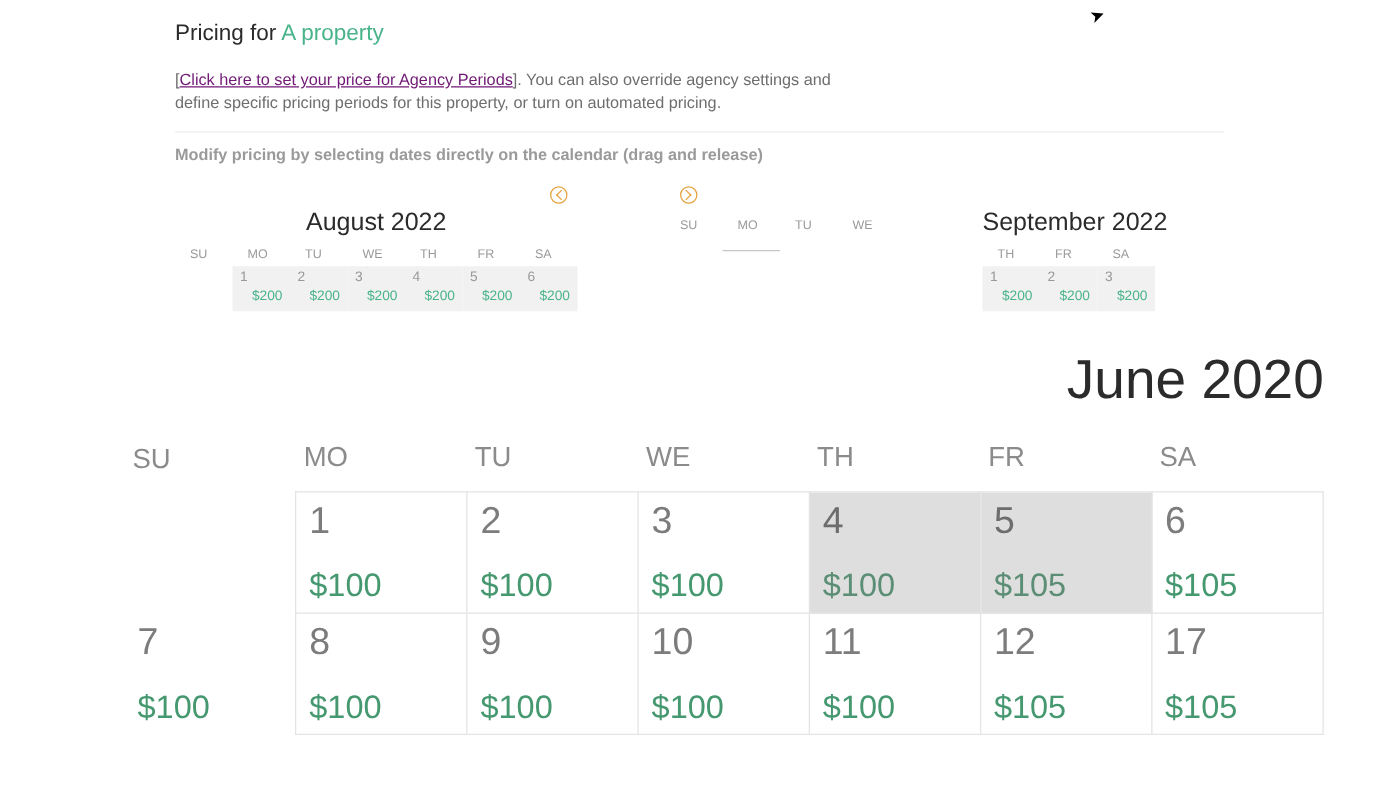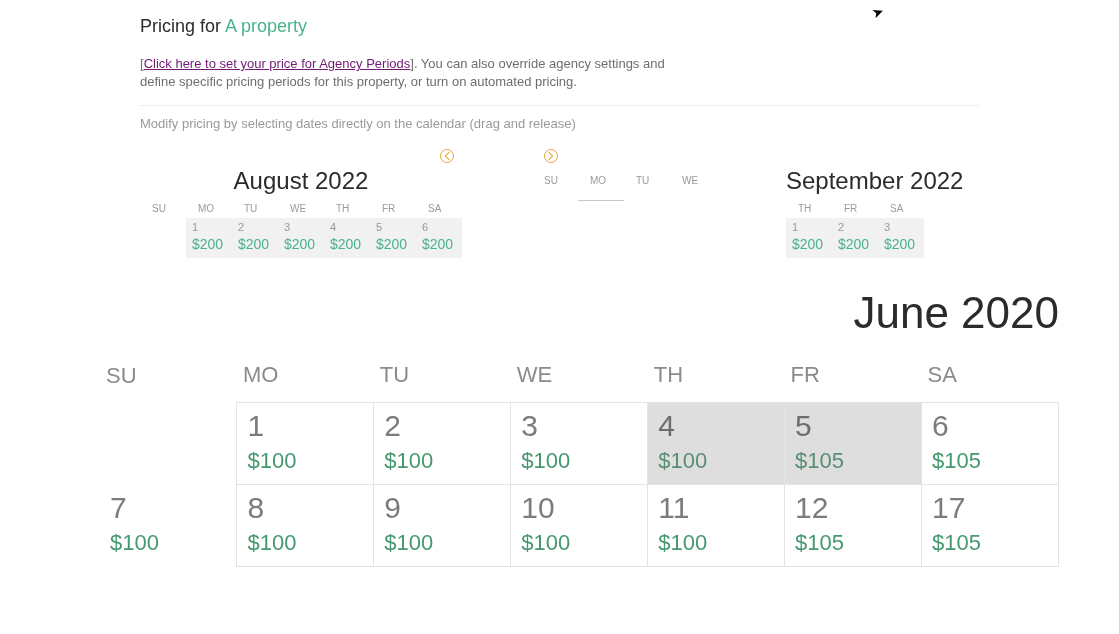--- a/index.html
+++ b/index.html
@@ -34,20 +34,21 @@
   }
   .divider {
     border: none;
     border-top: 1px solid #eee;
     margin: 12px 0 10px 0;
   }
   .hint {
     font-size: 13px;
     color: #9a9a9a;
     margin-bottom: 18px;
+    font-weight: bold;
   }
   .nav-arrows {
     display: flex;
     gap: 90px;
     margin-left: 300px;
     margin-bottom: 4px;
   }
   .nav-arrow {
     width: 14px; height: 14px;
     border: 1.4px solid #e6a23c;
@@ -71,21 +72,21 @@
 
   .mini-row {
     display: flex;
     gap: 70px;
   }
   .mini-cal {
     flex: 0 0 auto;
   }
   .mini-cal .month-title {
     text-align: center;
-    font-size: 24px;
+    font-size: 20px;
     color: #2b2b2b;
     margin-bottom: 4px;
   }
   .mini-grid {
     border-collapse: collapse;
   }
   .mini-grid th {
     font-size: 10px;
     font-weight: 400;
     color: #9a9a9a;
@@ -95,21 +96,21 @@
   .mini-grid td {
     font-size: 11px;
     padding: 4px 6px 6px 6px;
     width: 46px;
     vertical-align: top;
     background: #f1f1f1;
   }
   .mini-grid td.empty { background: transparent; }
   .mini-grid td.bottom-line { background: transparent; border-bottom: 1px solid #c7c7c7; }
   .mini-grid .dnum  { color:#999; display:block; line-height:1; }
-  .mini-grid .price { color:#49b38a; display:block; font-size:14px; margin-top:3px;}
+  .mini-grid .price { color:#49b38a; display:block; font-size:11px; margin-top:3px;text-align:right;}
 
   
   .large-wrap {
     margin: 30px 60px 0 100px;
   }
   .large-title {
     text-align: right;
     font-size: 44px;
     color: #2b2b2b;
     margin: 20px 0 18px 0;
@@ -128,21 +129,21 @@
   }
   .large-grid td {
     border: 1px solid #e4e4e4;
     padding: 6px 0 6px 10px;
     vertical-align: top;
     height: 82px;
   }
   .large-grid td.noborder { border:none; }
   .large-grid td.shade { background:#dedede; }
   .large-grid .bnum  { font-size: 30px; color:#7c7c7c; line-height:1.1; }
-  .large-grid .bprice{ font-size: 22px; color:#45986f; margin-top:6px; }
+  .large-grid .bprice{ font-size: 26px; color:#45986f; margin-top:20px; }
   .large-grid td.shade .bnum,
   .large-grid td.shade .bprice { color:#6d6d6d; }
   .large-grid td.shade .bprice { color:#5b8e74; }
 
   .cursor-glyph {
     position:absolute;
     right:235px;
     top:4px;
     font-size:14px;
     color:#000;

